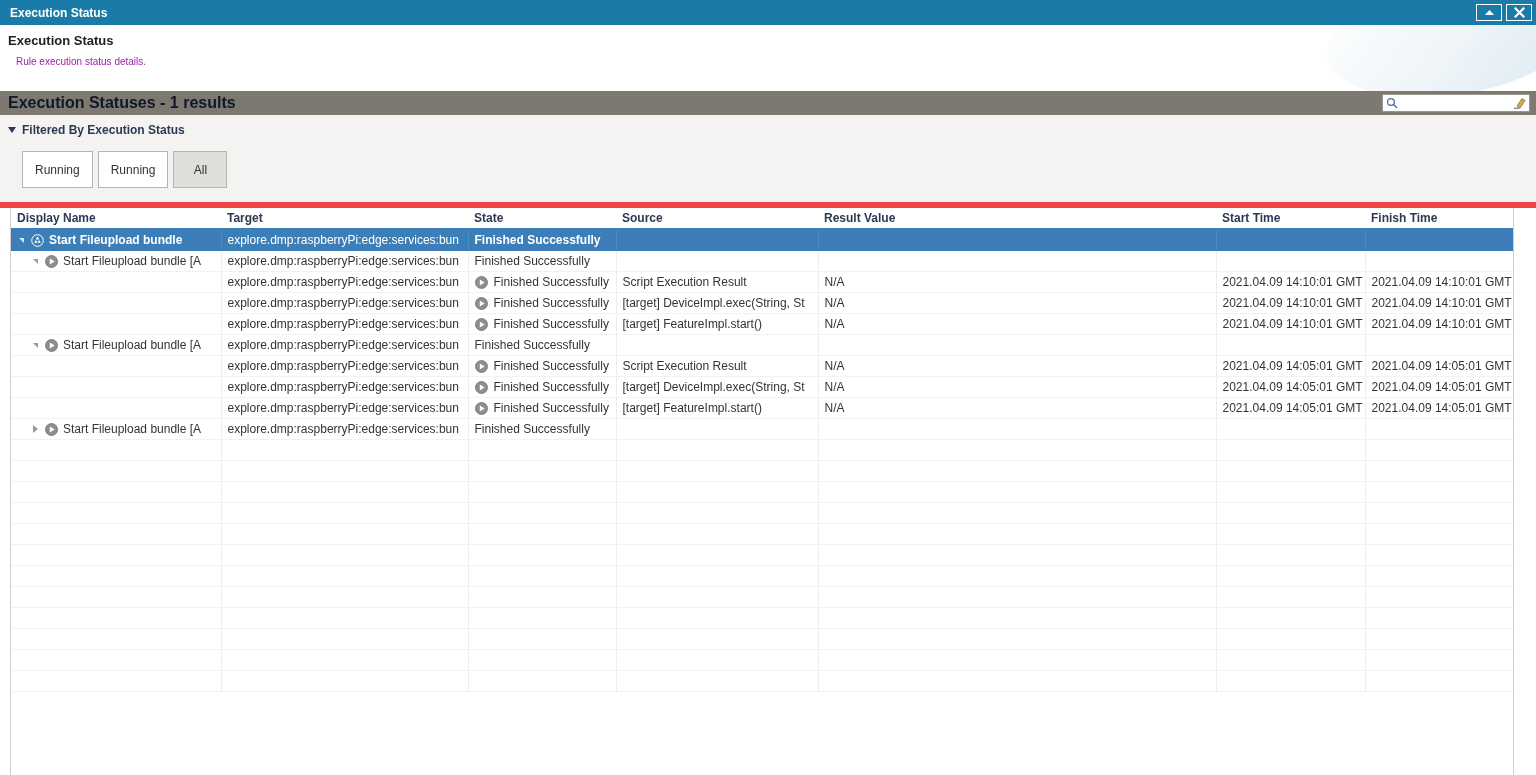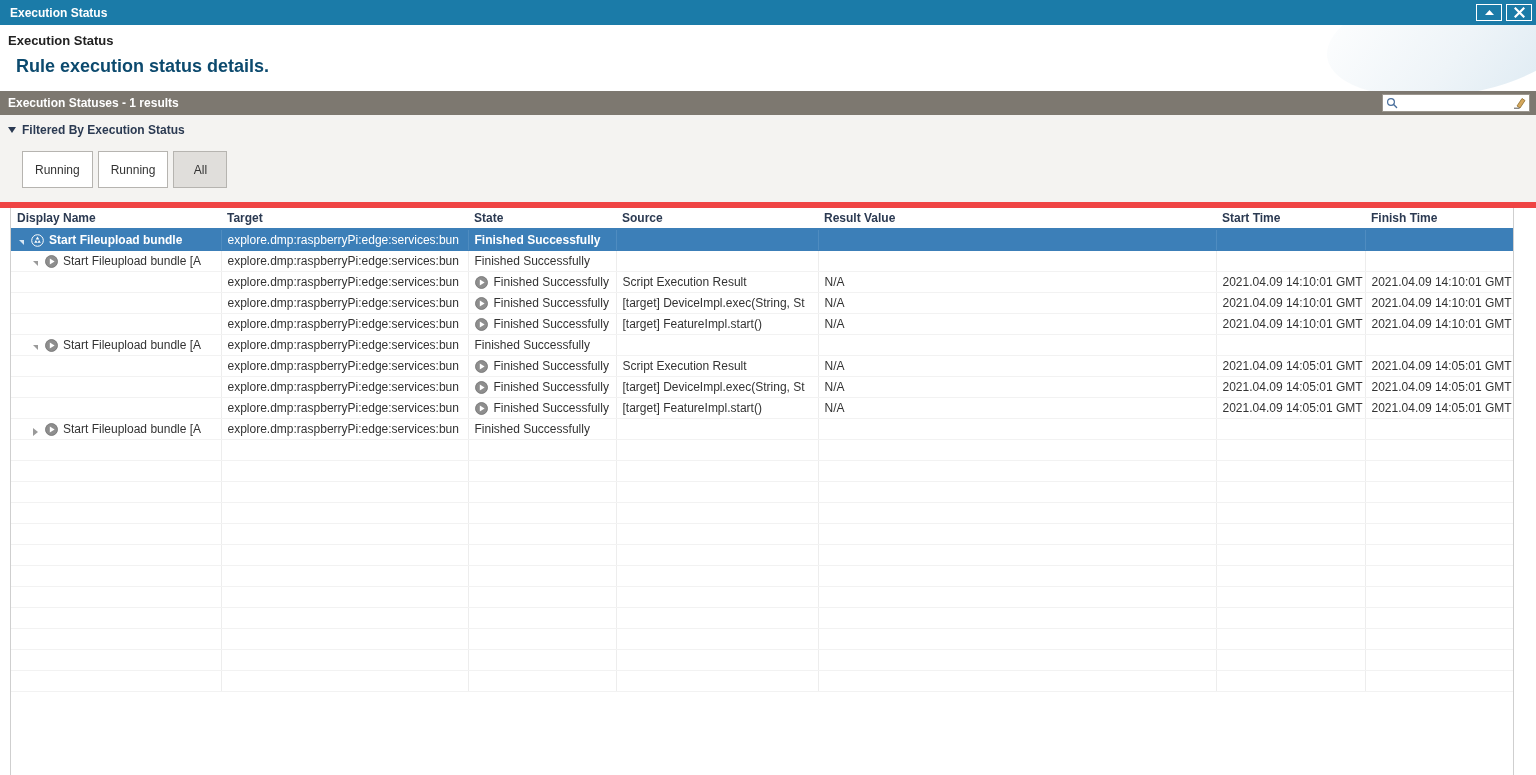--- a/index.html
+++ b/index.html
@@ -69,38 +69,37 @@
     background: linear-gradient(135deg, #ffffff 0%, #eef4f8 55%, #dbe9f2 100%);
     transform: rotate(-8deg);
   }
   .page-title {
     font-size: 13px;
     font-weight: bold;
     color: #222222;
     margin-bottom: 8px;
   }
   .page-subtitle {
-    font-size: 18px;
-    color: #0c4a6e;
+    font-size: 10px;
+    color: #a21caf;
     padding-left: 8px;
-    font-weight: bold;
   }
 
   
   .section-bar {
     height: 24px;
     background: #7d7870;
     display: flex;
     align-items: center;
     padding: 0 6px 0 8px;
     box-sizing: border-box;
   }
   .section-bar-title {
-    color: #ffffff;
-    font-size: 12px;
+    color: #0f172a;
+    font-size: 16px;
     font-weight: bold;
     flex: 1;
   }
   .search-wrap {
     width: 148px;
     height: 18px;
     background: #ffffff;
     border: 1px solid #9a958d;
     box-sizing: border-box;
     display: flex;
@@ -217,21 +216,21 @@
   tr.selected td {
     background: #3c7fb8;
     color: #ffffff;
     border-right-color: #4f8cc0;
     border-bottom-color: #3c7fb8;
   }
   tr.selected td .cell-text { color: #ffffff; font-weight: bold; }
 
   .cell-inner {
     display: flex;
-    align-items: flex-end;
+    align-items: center;
     gap: 5px;
     overflow: hidden;
     white-space: nowrap;
   }
   .indent-1 { padding-left: 14px; }
   .indent-2 { padding-left: 30px; }
 
   .expander {
     width: 9px;
     height: 9px;

